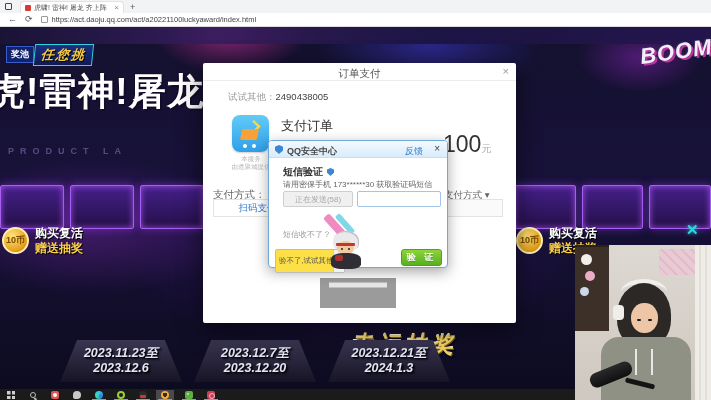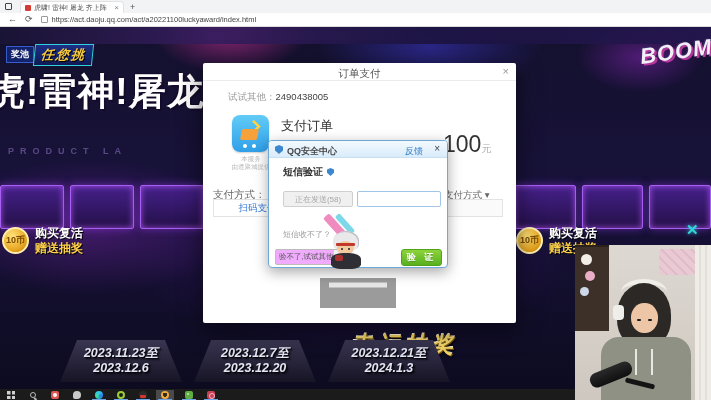--- a/index.html
+++ b/index.html
@@ -99,21 +99,21 @@
   .qq-head .shield { position:absolute; left:6px; top:4px; }
   .qq-title { position:absolute; left:18px; top:4px; font-size:9px; color:#444; font-weight:bold; }
   .qq-feedback { position:absolute; right:24px; top:4px; font-size:9px; color:#2f7cc4; }
   .qq-close { position:absolute; right:7px; top:3px; font-size:10px; color:#444; line-height:1; }
   .qq-sec { position:absolute; left:14px; top:24px; font-size:10px; font-weight:bold; color:#333; }
   .qq-sec .shield { width:7px; height:8px; margin-left:4px; vertical-align:-1px; }
   .qq-instr { position:absolute; left:14px; top:38px; font-size:8px; color:#666; white-space:nowrap; }
   .qq-send { position:absolute; left:14px; top:50px; width:70px; height:16px; background:#f0f0f0; border:1px solid #cfcfcf; border-radius:2px; font-size:8px; color:#a8a8a8; display:flex; align-items:center; justify-content:center; }
   .qq-input { position:absolute; left:88px; top:50px; width:84px; height:16px; background:#fff; border:1px solid #9fc5e8; border-radius:2px; }
   .qq-cant { position:absolute; left:14px; top:88px; font-size:8px; color:#999; }
-  .qq-drop { position:absolute; left:6px; top:108px; width:70px; height:16px; background:#f0abfc; border:1px solid #bcbcbc; border-radius:2px; font-size:7.5px; color:#555; display:flex; align-items:center; }
+  .qq-drop { position:absolute; left:6px; top:108px; width:70px; height:24px; background:#fde047; border:1px solid #bcbcbc; border-radius:2px; font-size:7.5px; color:#555; display:flex; align-items:center; }
   .qq-drop .lbl { padding-left:3px; white-space:nowrap; overflow:hidden; }
   .qq-drop .arr { margin-left:auto; width:11px; height:100%; border-left:1px solid #ccc; background:#f2f2f2; font-size:6px; color:#666; display:flex; align-items:center; justify-content:center; }
   .qq-verify { position:absolute; right:5px; top:108px; width:41px; height:17px; background:linear-gradient(180deg,#8ed33c,#57b01e); border:1px solid #4ea31a; border-radius:3px; color:#fff; font-size:9px; font-weight:bold; letter-spacing:3px; display:flex; align-items:center; justify-content:center; text-shadow:0 1px 0 rgba(0,0,0,.2); }
 
   
   .sticker { position:absolute; left:50px; top:80px; width:50px; height:50px; z-index:21; }
   .rib1 { position:absolute; left:2px; top:2px; width:30px; height:8px; background:#f08bc0; transform:rotate(48deg); border-radius:2px; }
   .rib2 { position:absolute; left:14px; top:0px; width:24px; height:6px; background:#7fd8e8; transform:rotate(48deg); border-radius:2px; }
   .hair { position:absolute; left:14px; top:10px; width:26px; height:20px; background:#e9e9ec; border-radius:55% 55% 40% 40%; box-shadow:-1px 1px 0 #bdbdc4 inset; }
   .face { position:absolute; left:18px; top:20px; width:17px; height:14px; background:#f3c9a0; border-radius:50%; }
@@ -271,20 +271,21 @@
   </div>
 
   <div class="qq">
     <div class="qq-head">
       <span class="shield"></span>
       <span class="qq-title">QQ安全中心</span>
       <span class="qq-feedback">反馈</span>
       <span class="qq-close">×</span>
     </div>
     <div class="qq-sec"><span>短信验证</span><span class="shield"></span></div>
+    <div class="qq-instr">请用密保手机 173******30 获取验证码短信</div>
     <div class="qq-send">正在发送(58)</div>
     <div class="qq-input"></div>
     <div class="qq-cant">短信收不了？</div>
     <div class="qq-drop">
       <span class="lbl">验不了,试试其他</span>
       <span class="arr">▾</span>
     </div>
     <div class="qq-verify">验 证</div>
     <div class="sticker">
       <div class="rib1"></div>

